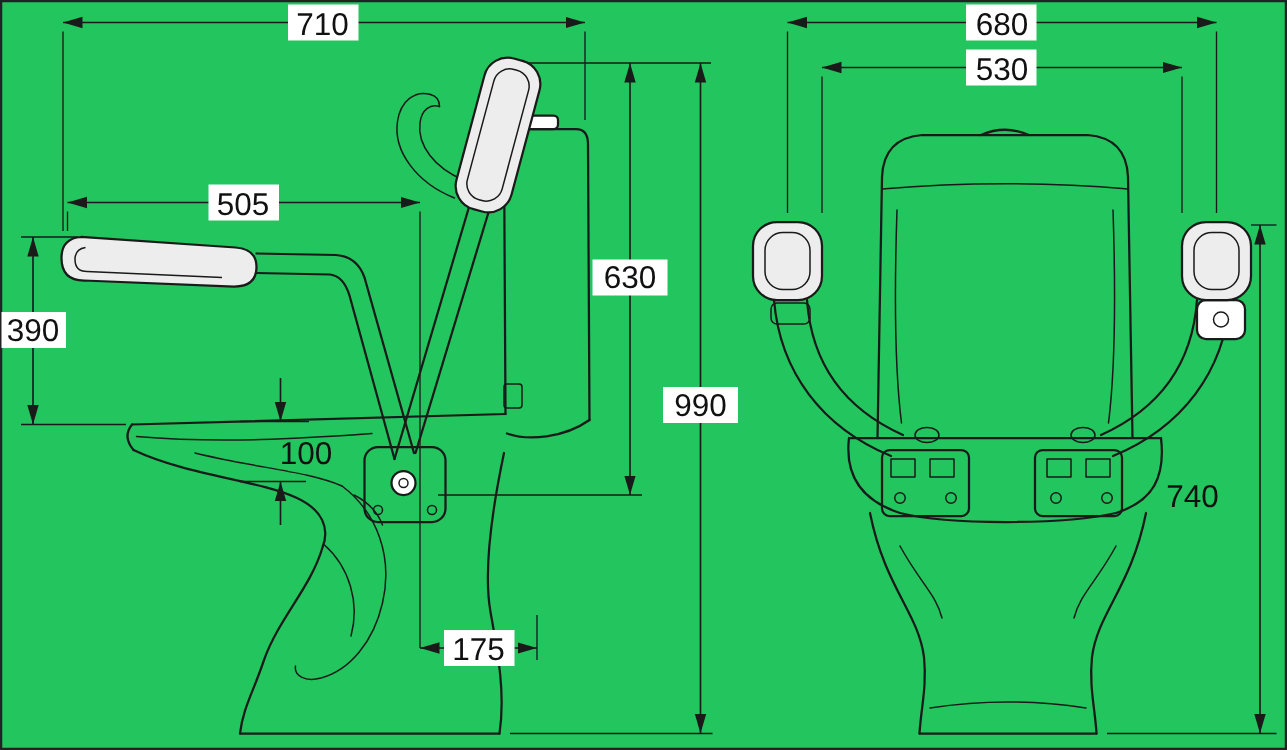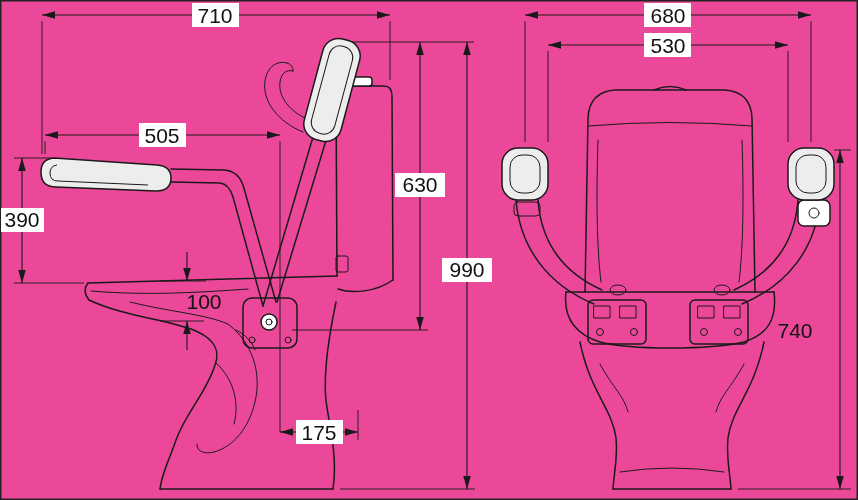--- a/index.html
+++ b/index.html
@@ -1,16 +1,16 @@
 <!DOCTYPE html>
 <html><head>
 <meta charset="utf-8">
 <style>
   html,body { margin:0; padding:0; background:#fff; }
-  .canvas { width:858px; height:500px; position:relative; background:#ec4899; }
+  .canvas { width:858px; height:500px; position:relative; background:#22c55e; }
   svg { display:block; }
   .frame   { fill:none; stroke:#222; stroke-width:1.5; }
   .outline { fill:none; stroke:#1a1a1a; stroke-width:1.5; stroke-linecap:round; stroke-linejoin:round; }
   .thin    { fill:none; stroke:#1a1a1a; stroke-width:1; stroke-linecap:round; stroke-linejoin:round; }
   .pad     { fill:#ededed; stroke:#1a1a1a; stroke-width:1.5; }
   .padin   { fill:none; stroke:#1a1a1a; stroke-width:1; }
   .boltw   { fill:#fff; stroke:#1a1a1a; stroke-width:1.5; }
   .dim     { fill:none; stroke:#1a1a1a; stroke-width:1.1; }
   .ext     { fill:none; stroke:#1a1a1a; stroke-width:0.9; }
   .bg      { fill:#fff; }

